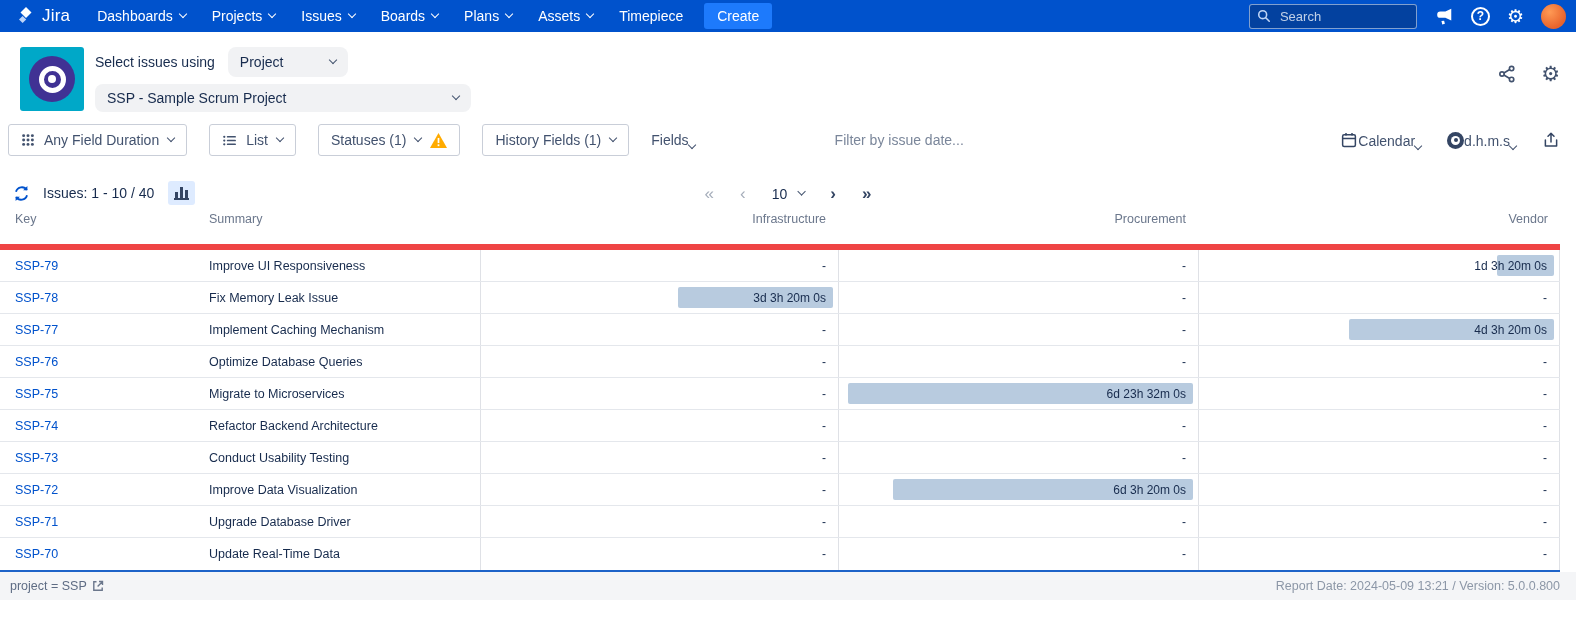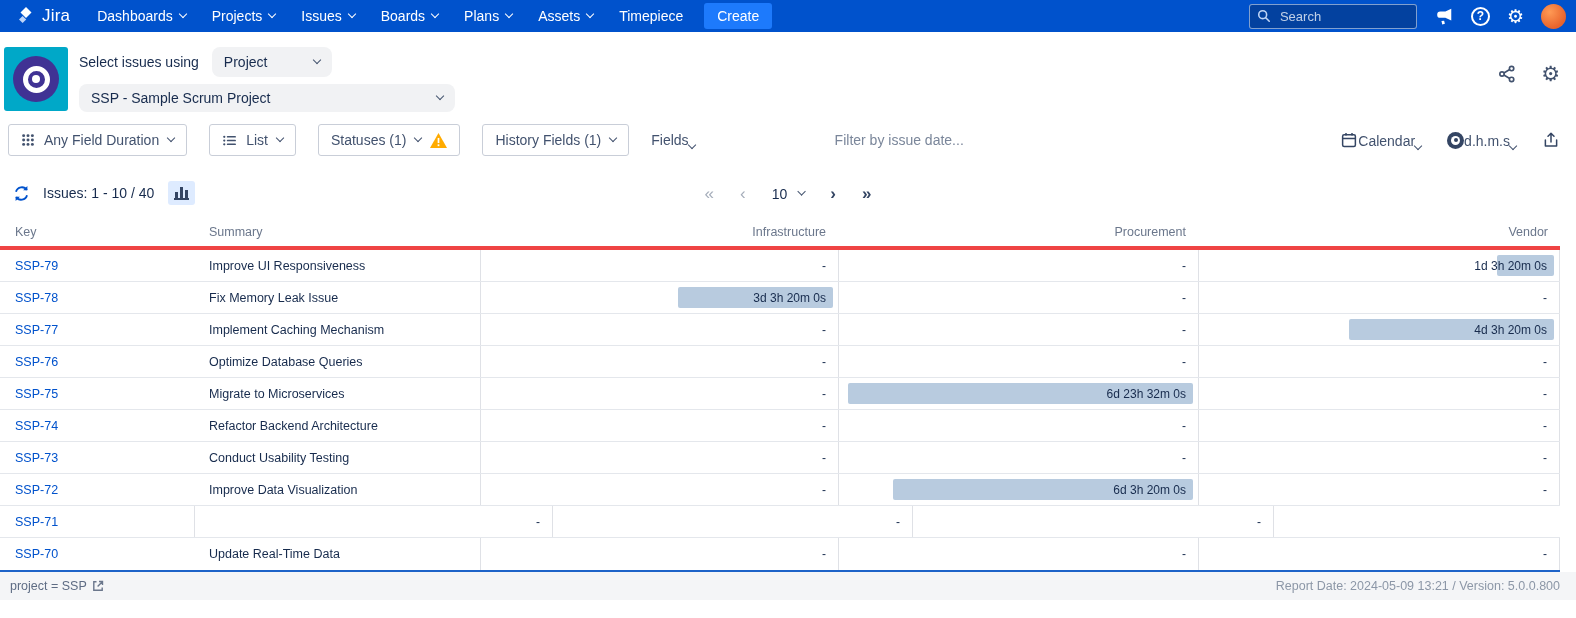--- a/index.html
+++ b/index.html
@@ -20,21 +20,21 @@
   .search-wrap{position:relative;display:flex;align-items:center}
   .search-wrap .s-ico{position:absolute;left:8px}
   .search-input{width:168px;height:25px;background:rgba(9,30,66,.32);border:1px solid rgba(255,255,255,.5);border-radius:3px;color:#fff;padding:0 5px 0 30px;font-size:13px}
   .search-input::placeholder{color:rgba(255,255,255,.75)}
   .ico-btn{display:inline-flex;align-items:center;justify-content:center;cursor:pointer}
   .help-badge{width:19px;height:19px;border:2px solid #fff;border-radius:50%;font-size:12px;font-weight:700;color:#fff;display:flex;align-items:center;justify-content:center}
   .gear-glyph{font-size:19px;line-height:1;color:#fff}
   .avatar{width:25px;height:25px;border-radius:50%;background:radial-gradient(circle at 35% 32%,#FF9A55,var(--avatar-bg,#E8632C) 70%);cursor:pointer}
 
   
-  .app-header{display:flex;align-items:flex-start;padding:15px 16px 8px 4px;background:#fff}
+  .app-header{display:flex;align-items:flex-start;padding:15px 16px 8px 20px;background:#fff}
   .app-icon{width:64px;height:64px;border-radius:3px;background:#00A8C8;display:flex;align-items:center;justify-content:center}
   .app-icon-circle{width:46px;height:46px;border-radius:50%;background:#403294;display:flex;align-items:center;justify-content:center}
   .app-icon-ring{width:27px;height:27px;border-radius:50%;border:5px solid #fff;background:#403294;display:flex;align-items:center;justify-content:center}
   .app-icon-dot{width:8px;height:8px;border-radius:50%;background:#fff}
   .app-selects{margin-left:11px;display:flex;flex-direction:column;gap:7px}
   .select-row{display:flex;align-items:center;gap:13px;height:30px}
   .select-label{font-size:14px;color:#172B4D}
   .select{display:flex;align-items:center;justify-content:space-between;background:#F1F2F4;border-radius:8px;color:#172B4D;font-size:14px;cursor:pointer;padding:0 12px}
   .select .chev{color:#44546F}
   .select.sm{width:120px;height:30px}
@@ -65,21 +65,21 @@
   .chart-icon i:nth-child(3){height:8px}
   .pagination{position:absolute;left:50%;top:50%;transform:translate(-50%,-50%);display:flex;align-items:center;gap:26px}
   .pg{font-size:17px;line-height:1;cursor:pointer}
   .pg.dim{color:#A5ADBA}
   .pg.strong{color:#344563;font-weight:700}
   .pg-size{display:flex;align-items:center;gap:11px;font-size:14px;color:#172B4D;cursor:pointer}
   .pg-size .chev{color:#44546F}
 
   
   .table{margin:4px 16px 0 0;border-bottom:2px solid var(--table-bottom-border,#1D63C8)}
-  .thead{display:flex;align-items:flex-end;height:30px;padding-bottom:7px;border-bottom:4px solid #ef4444}
+  .thead{display:flex;align-items:flex-end;height:30px;padding-bottom:18px;border-bottom:6px solid #ef4444}
   .hcell{font-size:12.5px;color:#6B778C}
   .c-key{width:194px;padding-left:15px}
   .c-sum{width:286px;padding-left:15px}
   .c-inf{width:358px}
   .c-pro{width:360px}
   .c-ven{width:362px}
   .thead .c-inf,.thead .c-pro,.thead .c-ven{text-align:right;padding-right:12px}
   .trow{display:flex;align-items:stretch;height:32px;border-bottom:1px solid #E4E7EC;background:#fff}
   .trow:last-child{border-bottom:none}
   .tcell{display:flex;align-items:center}
@@ -443,20 +443,21 @@
           <span class="dur-label">6d 3h 20m 0s</span>
         </div>
         <div class="tcell dur-cell c-ven">
           <span class="dur-label">-</span>
         </div>
       </div>
       <div class="trow">
         <div class="tcell c-key">
           <a class="key-link">SSP-71</a>
         </div>
+        <div class="tcell c-sum summary-cell">Upgrade Database Driver</div>
         <div class="tcell dur-cell c-inf">
           <span class="dur-label">-</span>
         </div>
         <div class="tcell dur-cell c-pro">
           <span class="dur-label">-</span>
         </div>
         <div class="tcell dur-cell c-ven">
           <span class="dur-label">-</span>
         </div>
       </div>

